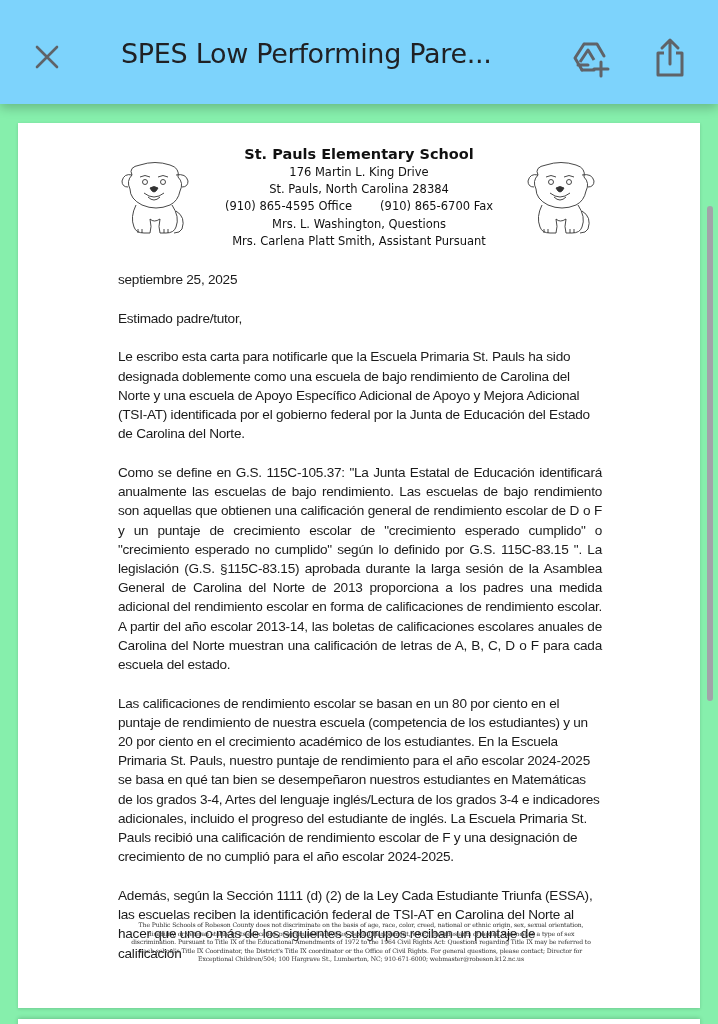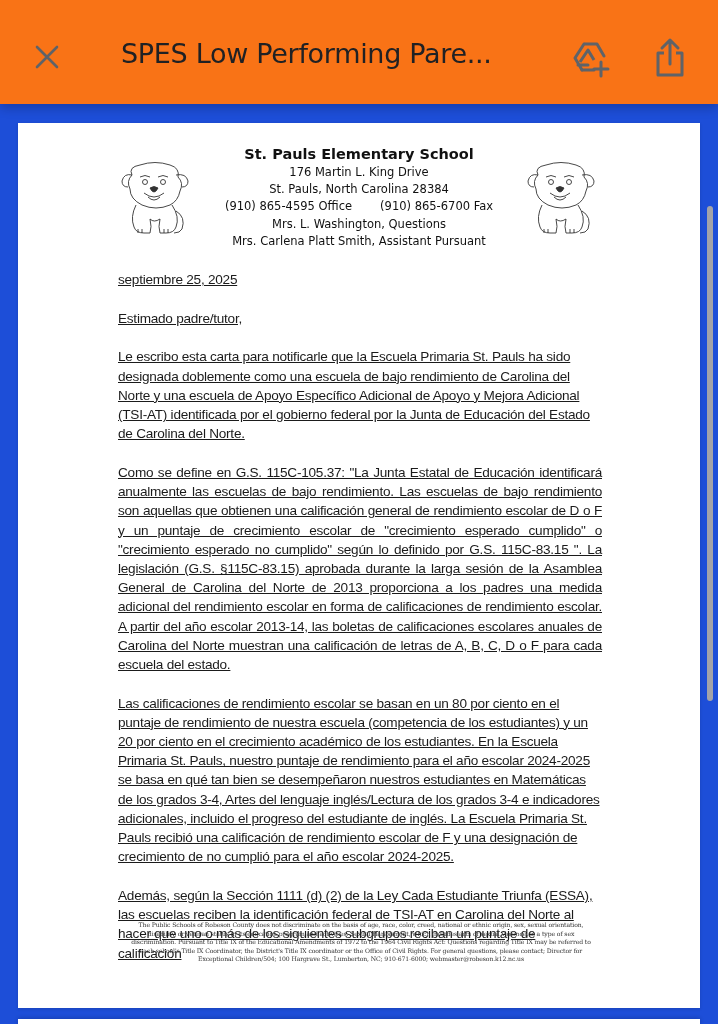--- a/index.html
+++ b/index.html
@@ -3,40 +3,40 @@
   <meta charset="utf-8">
   <style>
     * { box-sizing: border-box; margin: 0; padding: 0; }
     html, body {
       width: 718px; height: 1024px; overflow: hidden;
       background: #eeeef3;
       font-family: "Liberation Sans", sans-serif;
     }
     .topbar {
       position: absolute; left: 0; top: 0; width: 718px; height: 104px;
-      background: #f97316;
+      background: #7dd3fc;
       box-shadow: 0 4px 10px rgba(0,0,0,0.22);
       z-index: 5;
     }
     .close-btn {
       position: absolute; left: 30px; top: 40px; width: 34px; height: 34px;
       display: flex; align-items: center; justify-content: center; cursor: pointer;
     }
     .title {
       position: absolute; left: 121px; top: 38px;
       font-family: "DejaVu Sans", sans-serif;
       font-size: 27px; color: #202124; letter-spacing: -0.3px;
       white-space: nowrap;
     }
     .drive-btn { position: absolute; left: 570px; top: 38px; width: 42px; height: 42px; cursor: pointer; }
     .share-btn { position: absolute; left: 650px; top: 36px; width: 40px; height: 44px; cursor: pointer; }
 
     .viewer {
       position: absolute; left: 0; top: 104px; width: 718px; height: 920px;
-      background: #1d4ed8;
+      background: #86efac;
       overflow: hidden;
     }
     .page {
       position: absolute; left: 18px; top: 19px; width: 682px; height: 885px;
       background: #ffffff;
       box-shadow: 0 1px 3px rgba(0,0,0,0.15);
     }
     .page2 {
       position: absolute; left: 18px; top: 915px; width: 682px; height: 40px;
       background: #ffffff;
@@ -58,21 +58,20 @@
 
     .dog { position: absolute; top: 38px; width: 74px; height: 76px; }
     .dog.left { left: 100px; }
     .dog.right { left: 506px; }
 
     .body-text {
       position: absolute; left: 100px; top: 147px; width: 484px;
       font-family: "Liberation Sans", sans-serif;
       font-size: 13.6px; line-height: 19.2px; color: #1b1b1b;
       letter-spacing: -0.25px;
-      text-decoration: underline;
     }
     .body-text p { margin-bottom: 19.5px; }
     .body-text p.justify { text-align: justify; }
 
     .footer {
       position: absolute; left: 108px; top: 798px; width: 470px;
       font-family: "DejaVu Serif", serif;
       font-size: 6.1px; line-height: 8.6px; color: #333;
       text-align: center; letter-spacing: -0.1px;
     }

